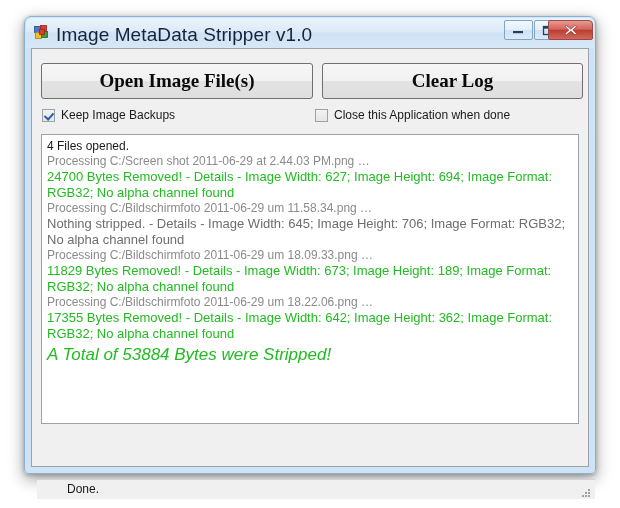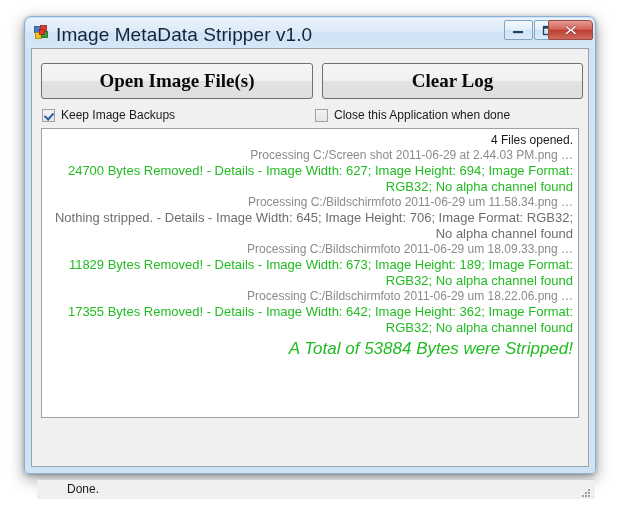--- a/index.html
+++ b/index.html
@@ -148,29 +148,28 @@
   .chklabel {
     font-size: 12px;
     color: #1a1a1a;
     white-space: nowrap;
   }
 
   
   #logbox {
     position: absolute;
     left: 9px;
-    top: 79px;
+    top: 85px;
     width: 538px;
     height: 290px;
     box-sizing: border-box;
     background: #ffffff;
     border: 1px solid #9aa3ab;
     overflow: hidden;
     padding: 4px 5px 0 5px;
-    text-align: right;
   }
   .logline {
     font-size: 13px;
     line-height: 16px;
     white-space: normal;
     word-wrap: break-word;
   }
   .l-plain  { color: #1a1a1a; font-size: 12px; line-height: 15px; }
   .l-proc   { color: #8b8b8b; font-size: 12px; line-height: 15px; }
   .l-green  { color: #22bb22; }

